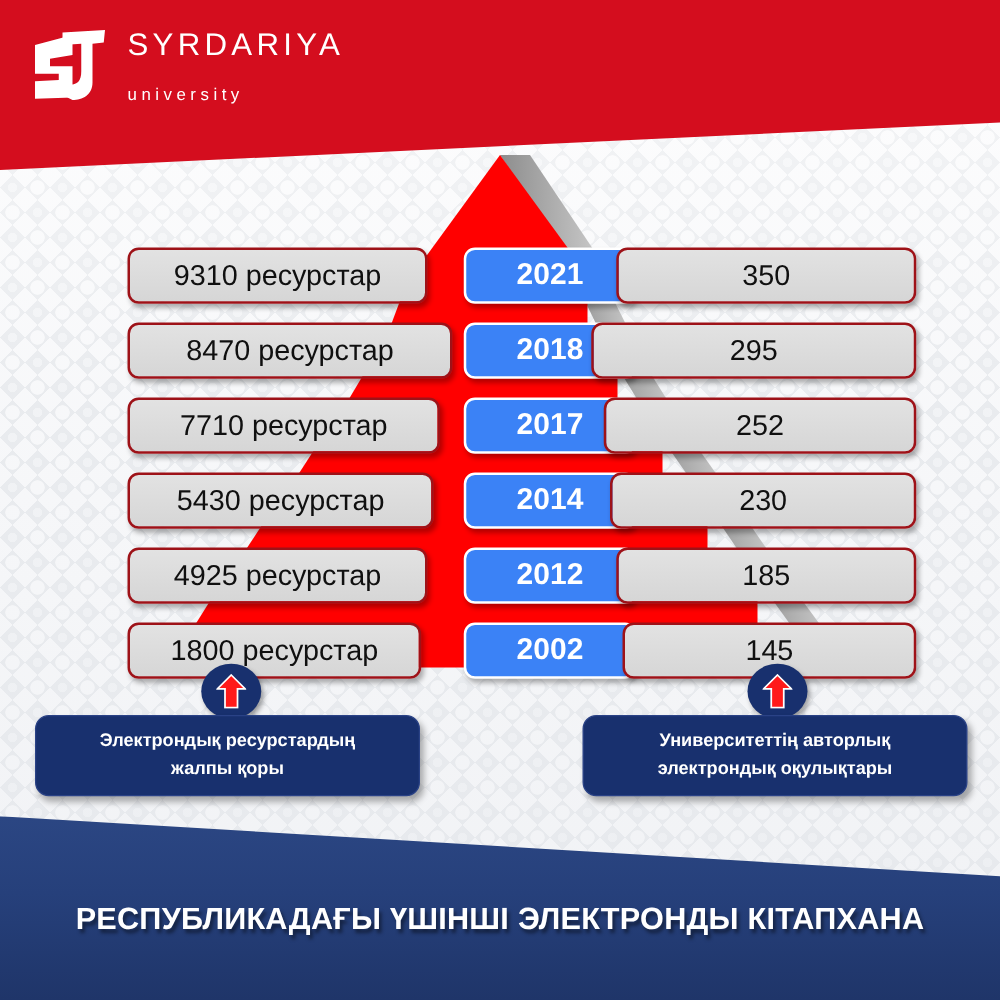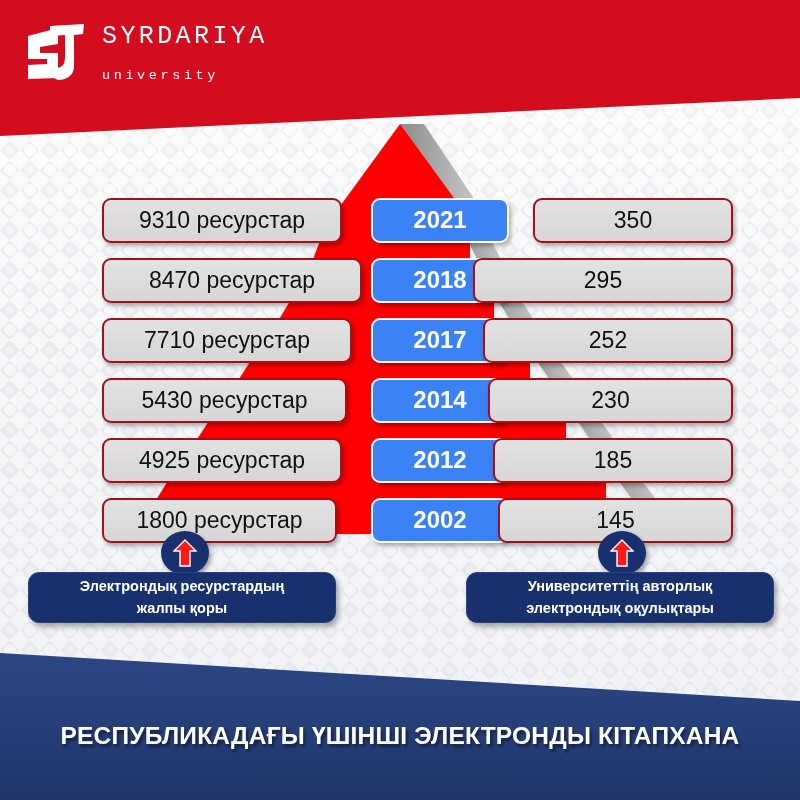--- a/index.html
+++ b/index.html
@@ -35,21 +35,21 @@
 
   
   .header{
     position:absolute; left:0; top:0; width:800px; height:140px;
     background:#d40d1e;
     clip-path:polygon(0 0, 800px 0, 800px 98px, 0 136px);
     z-index:6;
   }
   .logo-wrap{
     position:absolute; left:24px; top:22px;
-    display:flex; align-items:center; gap:14px;font-family:Liberation Mono, monospace;
+    display:flex; align-items:center; gap:14px;
   }
   .logo-mark{
     position:relative; width:64px; height:62px;
   }
   .logo-text{ display:flex; flex-direction:column; line-height:1; }
   .logo-title{
     color:#ffffff; font-size:25px; letter-spacing:3.4px; font-weight:400;
   }
   .logo-sub{
     color:#ffffff; font-size:13.5px; letter-spacing:3.6px; margin-top:20px; font-weight:400;
@@ -101,21 +101,21 @@
     box-shadow:2px 3px 4px rgba(0,0,0,.35);
     display:flex; align-items:center; justify-content:center;
   }
   .badge svg{ display:block; }
   .badge-left{ left:161px; top:531px; }
   .badge-right{ left:598px; top:531px; }
 
   
   .legend{
     position:absolute; z-index:7;
-    height:51px; border-radius:11px;
+    height:65px; border-radius:11px;
     background:#18306e;
     border:1.5px solid #2a4286;
     box-shadow:3px 4px 5px rgba(0,0,0,.30);
     display:flex; align-items:center; justify-content:center;
     text-align:center;
     color:#ffffff; font-size:14.5px; font-weight:bold; line-height:1.45;
     padding:0 26px;
   }
   .legend-left{ left:28px; top:572px; width:308px; }
   .legend-right{ left:466px; top:572px; width:308px; }
@@ -181,21 +181,21 @@
         <span class="logo-sub">university</span>
       </span>
     </div>
   </div>
 
   <div class="rows">
 
     <div class="row">
       <div class="pill pill-grey cell-left" style="width:240px">9310 ресурстар</div>
       <div class="pill pill-year cell-mid">2021</div>
-      <div class="pill pill-grey cell-right" style="width:200px">350</div>
+      <div class="pill pill-grey cell-right" style="width:240px">350</div>
     </div>
 
     <div class="row">
       <div class="pill pill-grey cell-left" style="width:260px">8470 ресурстар</div>
       <div class="pill pill-year cell-mid">2018</div>
       <div class="pill pill-grey cell-right" style="width:260px">295</div>
     </div>
 
     <div class="row">
       <div class="pill pill-grey cell-left" style="width:250px">7710 ресурстар</div>

